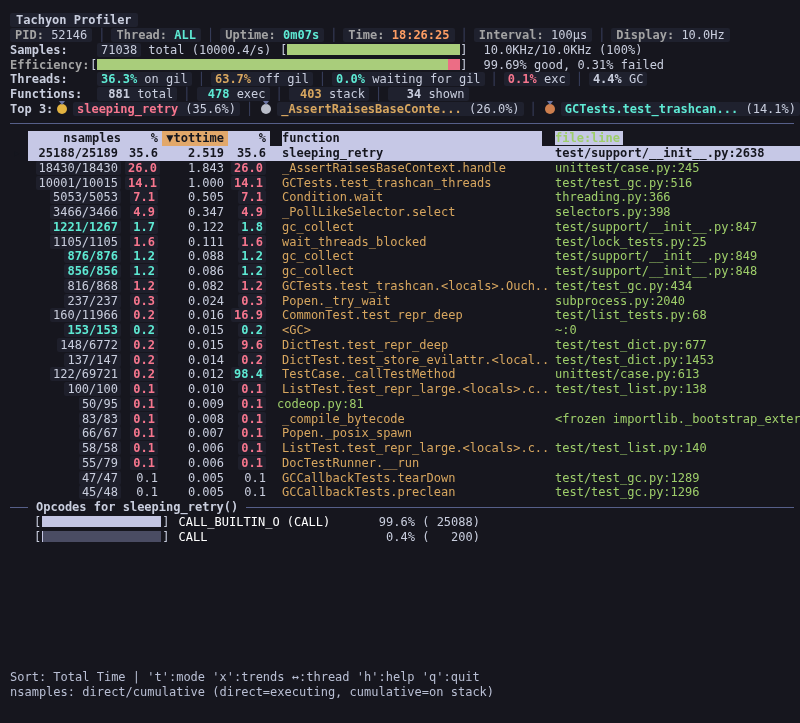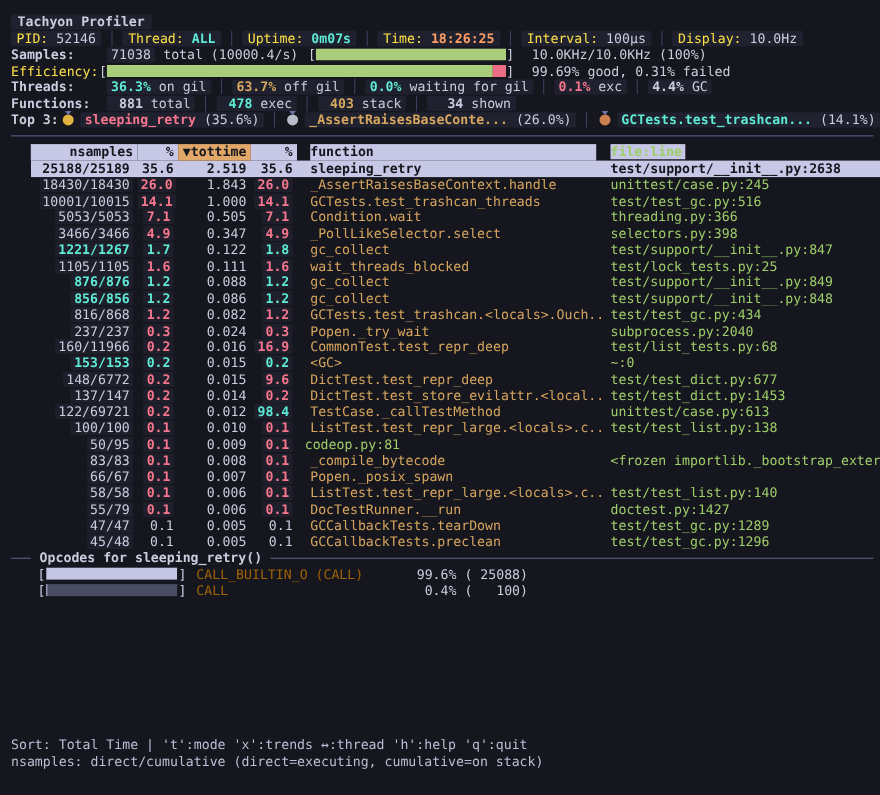--- a/index.html
+++ b/index.html
@@ -4,21 +4,21 @@
 <style>
   * { margin:0; padding:0; box-sizing:border-box; }
   html,body { background:#101016; }
   .screen{
     position:relative; width:800px; height:723px; overflow:hidden;
     background:#16161e; color:#c9cede;
     font-family:"DejaVu Sans Mono","Liberation Mono",monospace;
     font-size:12px; padding:13px 0 0 10px;
   }
   .line{ height:14.75px; display:flex; align-items:center; white-space:pre; }
-  .lbl{ font-weight:normal; color:#fde047; }
+  .lbl{ font-weight:bold; color:#a3a3a3; }
   .rowlabel{ display:inline-block; width:87px; font-weight:bold; }
   .c-fg{ color:#c9cede; }
   .c-green{ color:#5eead4; font-weight:bold; }
   .c-yellow{ color:#d7a65f; font-weight:bold; }
   .c-orange{ color:#ff9e64; font-weight:bold; }
   .c-pink{ color:#f7768e; font-weight:bold;text-align:right; }
   .segbox{ background:#1f212e; padding:0 5px; border-radius:2px; display:inline-flex; align-items:center; }
   .title-seg{ font-weight:bold; padding:0 6px; }
   .vsep{ color:#3b4261; margin:0 6px; }
   .statbox{ background:#1f212e; padding:0 4px; border-radius:2px; white-space:pre; }
@@ -54,21 +54,21 @@
   .thead .h-fn{ margin-left:12px; margin-right:6px; padding-left:0; color:#15161e; }
   .thead .cell-fl{ background:transparent; }
   .thead .cell-fl .hpill{ background:#c6c8e6; padding:0 3px 0 0; }
   .trow.selected{ background:linear-gradient(90deg, transparent 18px, #c6c8e6 18px); }
   .trow.selected .cell span, .trow.selected .cell{ color:#15161e !important; font-weight:bold; }
   .trow.selected .vbox{ background:transparent; }
   
   .oprow{ position:relative; height:14.75px; display:flex; align-items:center; white-space:pre; padding-left:24px; }
   .optrack{ width:119px; height:11px; background:#4a4c63; display:inline-block; overflow:hidden; margin:0 1px; }
   .opfill{ height:100%; background:#c4c6e3; }
-  .opname{ margin-left:9px; color:#a16207; }
+  .opname{ margin-left:9px; color:#ffffff; }
   .opstat{ position:absolute; left:368px; width:102px; text-align:right; white-space:pre; color:#c9cede; }
   .optitle{ font-weight:bold; margin:0 8px; }
   .footer{ color:#b9bfd4; }
   .spacer{ height:126px; }
 </style>
 </head>
 <body>
 
 <div class="screen">
 
@@ -137,33 +137,33 @@
       <div class="trow"><span class="cell marker"></span><span class="cell num"><span class="vbox c-fg">160/11966</span></span><span class="cell num"><span class="vbox c-pink">0.2</span></span><span class="cell num">0.016</span><span class="cell num"><span class="vbox c-pink">16.9</span></span><span class="cell cell-fn">CommonTest.test_repr_deep</span><span class="cell cell-fl">test/list_tests.py:68</span></div>
       <div class="trow"><span class="cell marker"></span><span class="cell num"><span class="vbox c-green">153/153</span></span><span class="cell num"><span class="vbox c-green">0.2</span></span><span class="cell num">0.015</span><span class="cell num"><span class="vbox c-green">0.2</span></span><span class="cell cell-fn">&lt;GC&gt;</span><span class="cell cell-fl">~:0</span></div>
       <div class="trow"><span class="cell marker"></span><span class="cell num"><span class="vbox c-fg">148/6772</span></span><span class="cell num"><span class="vbox c-pink">0.2</span></span><span class="cell num">0.015</span><span class="cell num"><span class="vbox c-pink">9.6</span></span><span class="cell cell-fn">DictTest.test_repr_deep</span><span class="cell cell-fl">test/test_dict.py:677</span></div>
       <div class="trow"><span class="cell marker"></span><span class="cell num"><span class="vbox c-fg">137/147</span></span><span class="cell num"><span class="vbox c-pink">0.2</span></span><span class="cell num">0.014</span><span class="cell num"><span class="vbox c-pink">0.2</span></span><span class="cell cell-fn">DictTest.test_store_evilattr.&lt;local...</span><span class="cell cell-fl">test/test_dict.py:1453</span></div>
       <div class="trow"><span class="cell marker"></span><span class="cell num"><span class="vbox c-fg">122/69721</span></span><span class="cell num"><span class="vbox c-pink">0.2</span></span><span class="cell num">0.012</span><span class="cell num"><span class="vbox c-green">98.4</span></span><span class="cell cell-fn">TestCase._callTestMethod</span><span class="cell cell-fl">unittest/case.py:613</span></div>
       <div class="trow"><span class="cell marker"></span><span class="cell num"><span class="vbox c-fg">100/100</span></span><span class="cell num"><span class="vbox c-pink">0.1</span></span><span class="cell num">0.010</span><span class="cell num"><span class="vbox c-pink">0.1</span></span><span class="cell cell-fn">ListTest.test_repr_large.&lt;locals&gt;.c...</span><span class="cell cell-fl">test/test_list.py:138</span></div>
       <div class="trow"><span class="cell marker"></span><span class="cell num"><span class="vbox c-fg">50/95</span></span><span class="cell num"><span class="vbox c-pink">0.1</span></span><span class="cell num">0.009</span><span class="cell num"><span class="vbox c-pink">0.1</span></span><span class="cell cell-fl">codeop.py:81</span></div>
       <div class="trow"><span class="cell marker"></span><span class="cell num"><span class="vbox c-fg">83/83</span></span><span class="cell num"><span class="vbox c-pink">0.1</span></span><span class="cell num">0.008</span><span class="cell num"><span class="vbox c-pink">0.1</span></span><span class="cell cell-fn">_compile_bytecode</span><span class="cell cell-fl">&lt;frozen importlib._bootstrap_externa</span></div>
       <div class="trow"><span class="cell marker"></span><span class="cell num"><span class="vbox c-fg">66/67</span></span><span class="cell num"><span class="vbox c-pink">0.1</span></span><span class="cell num">0.007</span><span class="cell num"><span class="vbox c-pink">0.1</span></span><span class="cell cell-fn">Popen._posix_spawn</span></div>
       <div class="trow"><span class="cell marker"></span><span class="cell num"><span class="vbox c-fg">58/58</span></span><span class="cell num"><span class="vbox c-pink">0.1</span></span><span class="cell num">0.006</span><span class="cell num"><span class="vbox c-pink">0.1</span></span><span class="cell cell-fn">ListTest.test_repr_large.&lt;locals&gt;.c...</span><span class="cell cell-fl">test/test_list.py:140</span></div>
-      <div class="trow"><span class="cell marker"></span><span class="cell num"><span class="vbox c-fg">55/79</span></span><span class="cell num"><span class="vbox c-pink">0.1</span></span><span class="cell num">0.006</span><span class="cell num"><span class="vbox c-pink">0.1</span></span><span class="cell cell-fn">DocTestRunner.__run</span><span class="cell cell-fl">doctest.py:1427</span></div>
+      <div class="trow"><span class="cell marker"></span><span class="cell num"><span class="vbox c-fg">55/79</span></span><span class="cell num"><span class="vbox c-pink">0.1</span></span><span class="cell num">0.006</span><span class="cell num"><span class="vbox c-pink">0.1</span></span><span class="cell cell-fn">DocTestRunner.__run</span></div>
       <div class="trow"><span class="cell marker"></span><span class="cell num"><span class="vbox c-fg">47/47</span></span><span class="cell num">0.1</span><span class="cell num">0.005</span><span class="cell num">0.1</span><span class="cell cell-fn">GCCallbackTests.tearDown</span><span class="cell cell-fl">test/test_gc.py:1289</span></div>
       <div class="trow"><span class="cell marker"></span><span class="cell num"><span class="vbox c-fg">45/48</span></span><span class="cell num">0.1</span><span class="cell num">0.005</span><span class="cell num">0.1</span><span class="cell cell-fn">GCCallbackTests.preclean</span><span class="cell cell-fl">test/test_gc.py:1296</span></div>
     </div>
 
   <div class="line">
     <span class="dash" style="width:18px;"></span>
     <span class="optitle">Opcodes for sleeping_retry()</span>
     <span class="dash" style="flex:1;margin-right:6px;"></span>
   </div>
   <div>
       <div class="oprow"><span class="bracket">[</span><span class="optrack"><span class="opfill" style="display: block; width: 99.6%;"></span></span><span class="bracket">]</span><span class="opname">CALL_BUILTIN_O (CALL)</span><span class="opstat">99.6% ( 25088)</span></div>
-      <div class="oprow"><span class="bracket">[</span><span class="optrack"><span class="opfill" style="display: block; width: 0.4%;"></span></span><span class="bracket">]</span><span class="opname">CALL</span><span class="opstat"> 0.4% (   100)</span></div>
+      <div class="oprow"><span class="bracket">[</span><span class="optrack"><span class="opfill" style="display: block; width: 0.4%;"></span></span><span class="bracket">]</span><span class="opname">CALL</span><span class="opstat"> 0.4% (   200)</span></div>
     </div>
 
   <div class="spacer"></div>
 
   <div class="line footer">Sort: Total Time | 't':mode 'x':trends ↔:thread 'h':help 'q':quit</div>
   <div class="line footer">nsamples: direct/cumulative (direct=executing, cumulative=on stack)</div>
 
 </div>
 
 </body></html>

